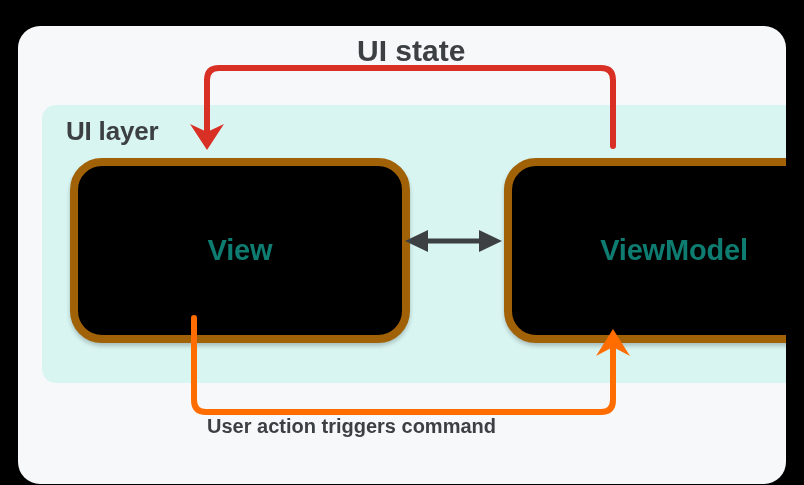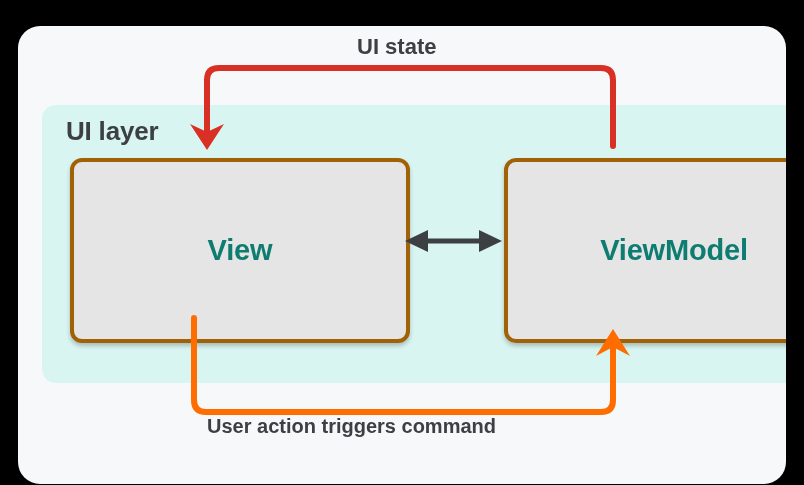--- a/index.html
+++ b/index.html
@@ -51,23 +51,23 @@
     font-size: 26px;
     font-weight: 700;
     color: #3c4043;
     letter-spacing: -0.2px;
     white-space: nowrap;
   }
 
   
   .comp-box {
     position: absolute;
-    background: #e5e5e5;
-    border: 4px solid #a16207;
-    border-radius: 12px;
+    background: #000000;
+    border: 8px solid #a16207;
+    border-radius: 32px;
     box-sizing: border-box;
     box-shadow: 0 3px 4px rgba(0,0,0,0.22);
     display: flex;
     align-items: center;
     justify-content: center;
   }
   .comp-label {
     font-size: 29px;
     font-weight: 700;
     color: #0e7c70;
@@ -102,21 +102,21 @@
   
   .flow-label {
     position: absolute;
     font-weight: 700;
     color: #3c4043;
     white-space: nowrap;
   }
   #label-ui-state {
     left: 357px;
     top: 34px;
-    font-size: 22px;
+    font-size: 30px;
   }
   #label-user-action {
     left: 207px;
     top: 415px;
     font-size: 20px;
   }
 </style>
 </head>
 <body>
 

